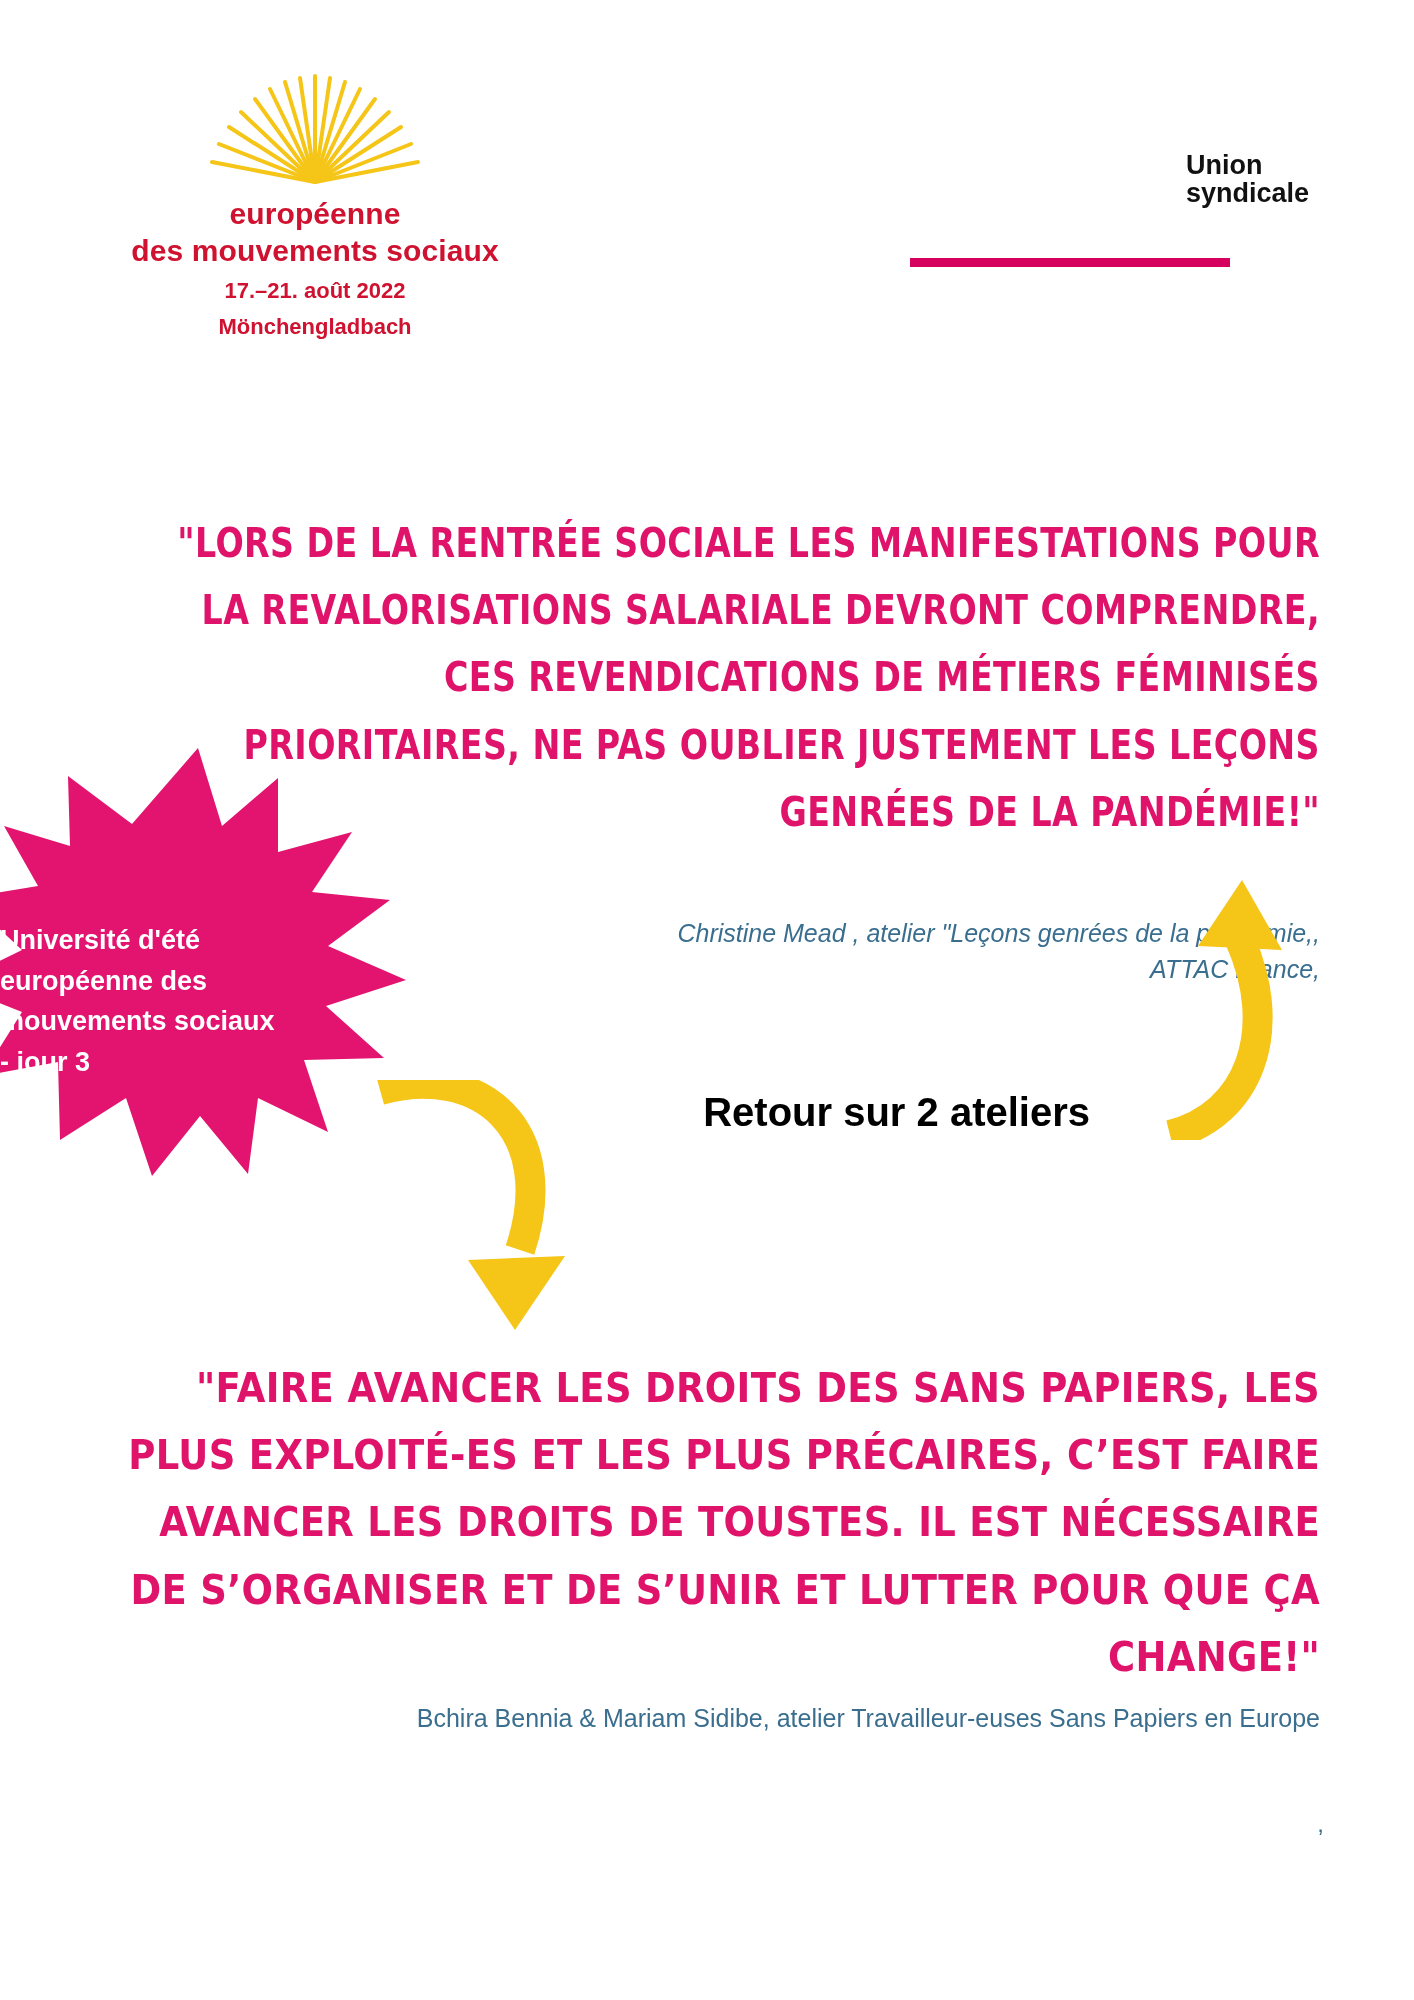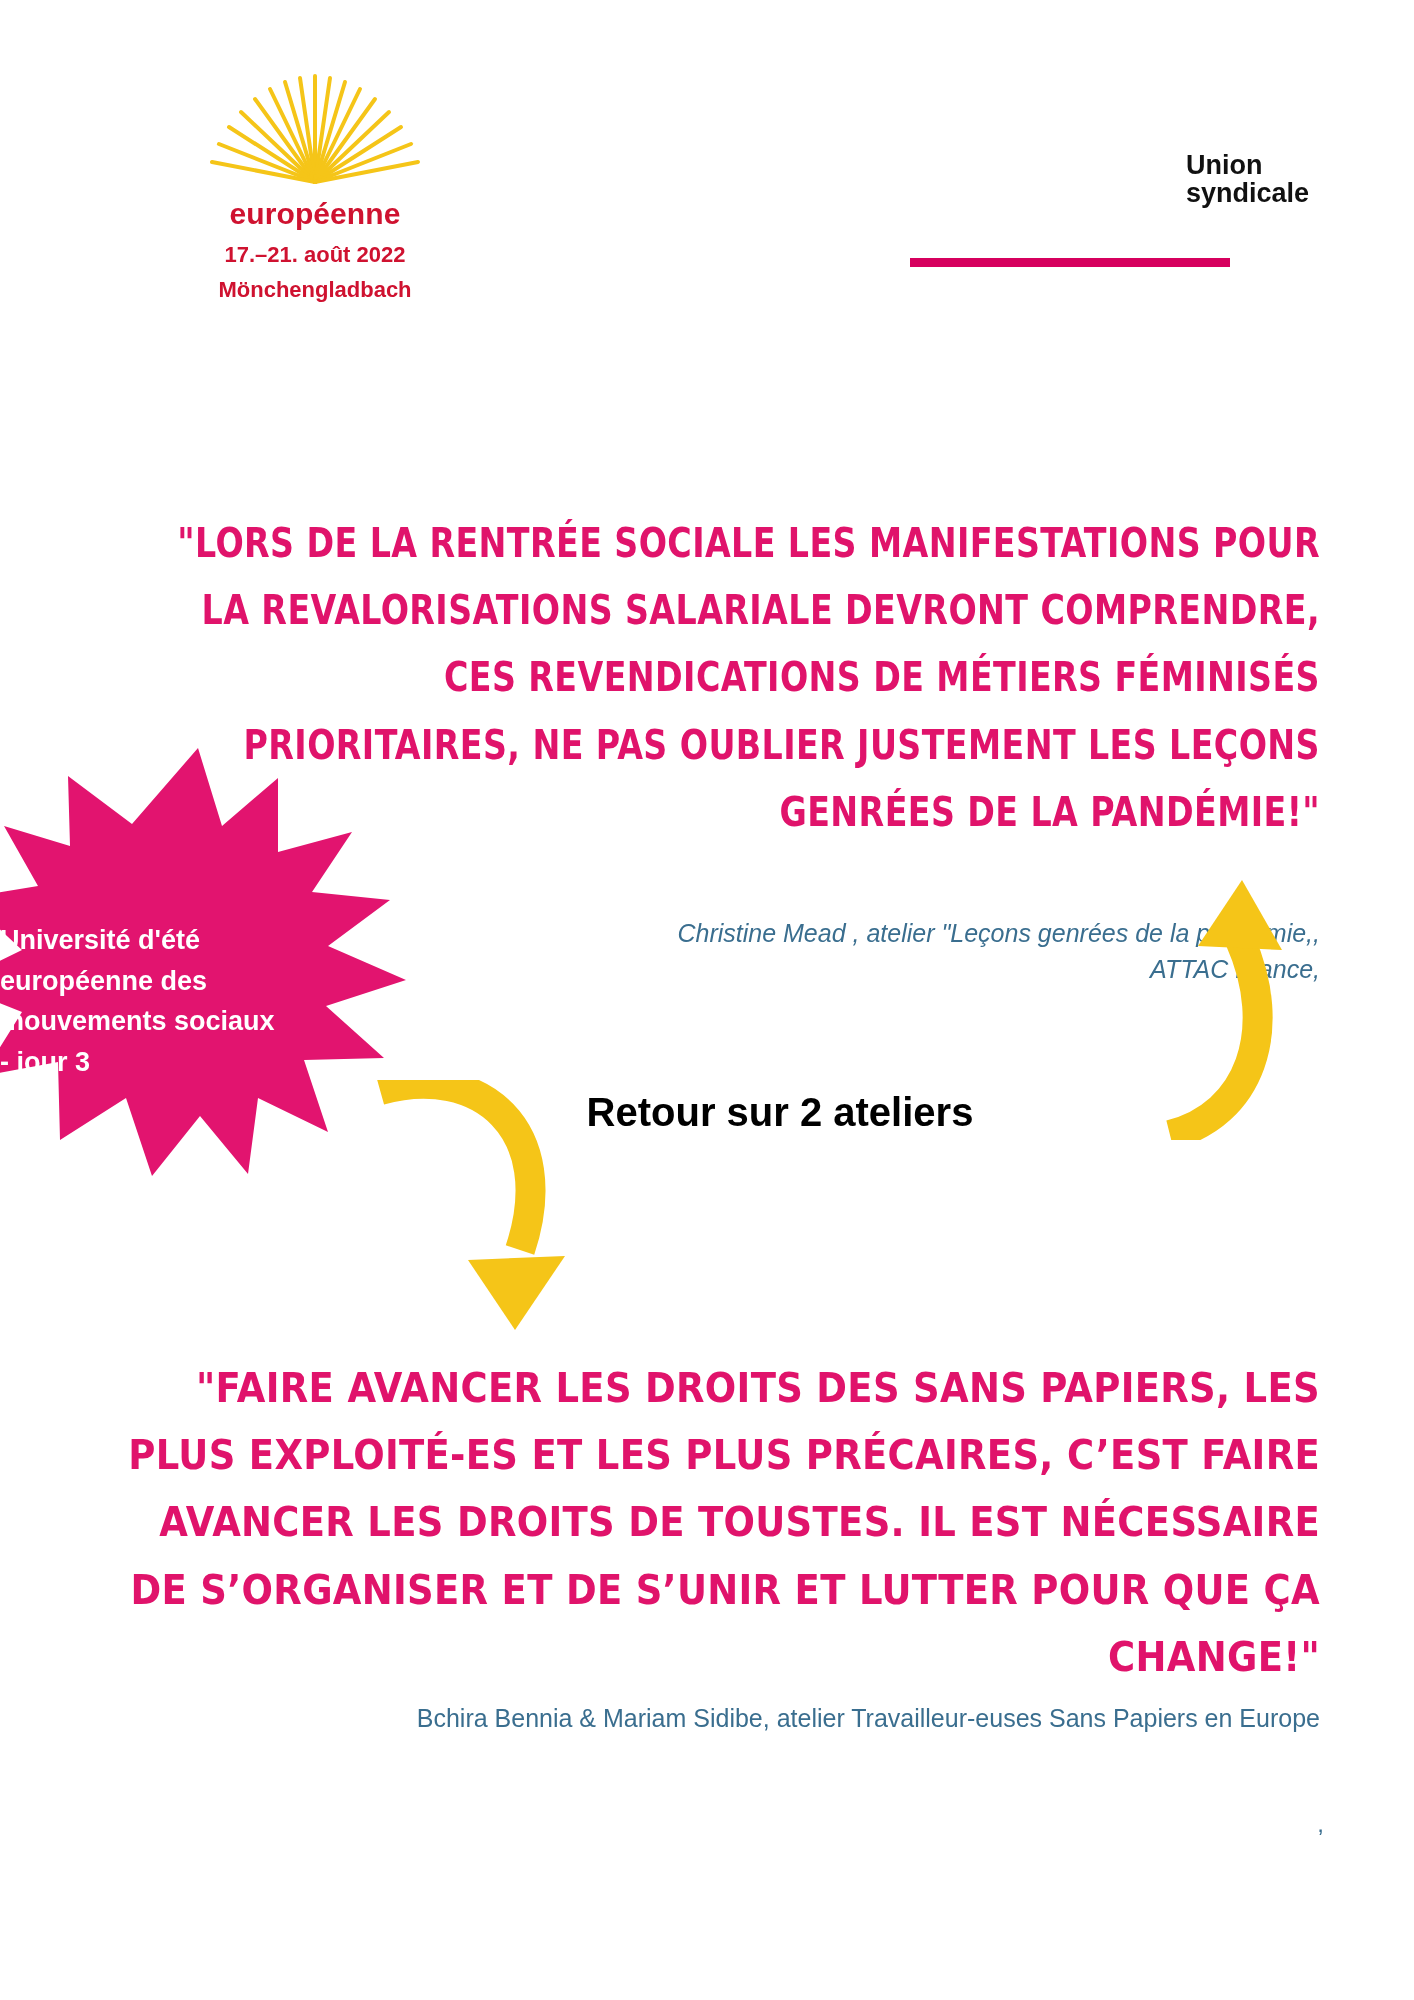--- a/index.html
+++ b/index.html
@@ -148,21 +148,21 @@
     line-height: 1.5;
     text-align: left;
   }
 
   
   #center-heading {
     position: absolute;
     left: 470px;
     top: 1090px;
     width: 620px;
-    text-align: center;
+    text-align: right;
     font-weight: bold;
     font-size: 40px;
     color: #000;
   }
 
   
   #arrow-right {
     position: absolute;
     left: 1130px;
     top: 880px;
@@ -235,20 +235,21 @@
         <line x1="115" y1="112" x2="145" y2="12"></line>
         <line x1="115" y1="112" x2="160" y2="19"></line>
         <line x1="115" y1="112" x2="175" y2="29"></line>
         <line x1="115" y1="112" x2="189" y2="42"></line>
         <line x1="115" y1="112" x2="201" y2="57"></line>
         <line x1="115" y1="112" x2="211" y2="74"></line>
         <line x1="115" y1="112" x2="218" y2="92"></line>
       </g>
     </svg>
     <div class="uee-title">européenne</div>
+    <div class="uee-title">des mouvements sociaux</div>
     <div class="uee-date">17.–21. août 2022</div>
     <div class="uee-date">Mönchengladbach</div>
   </div>
 
   <div id="logo-solidaires">
     <div id="sol-union">
       <div>Union</div>
       <div>syndicale</div>
     </div>
     <div id="sol-underline"></div>

